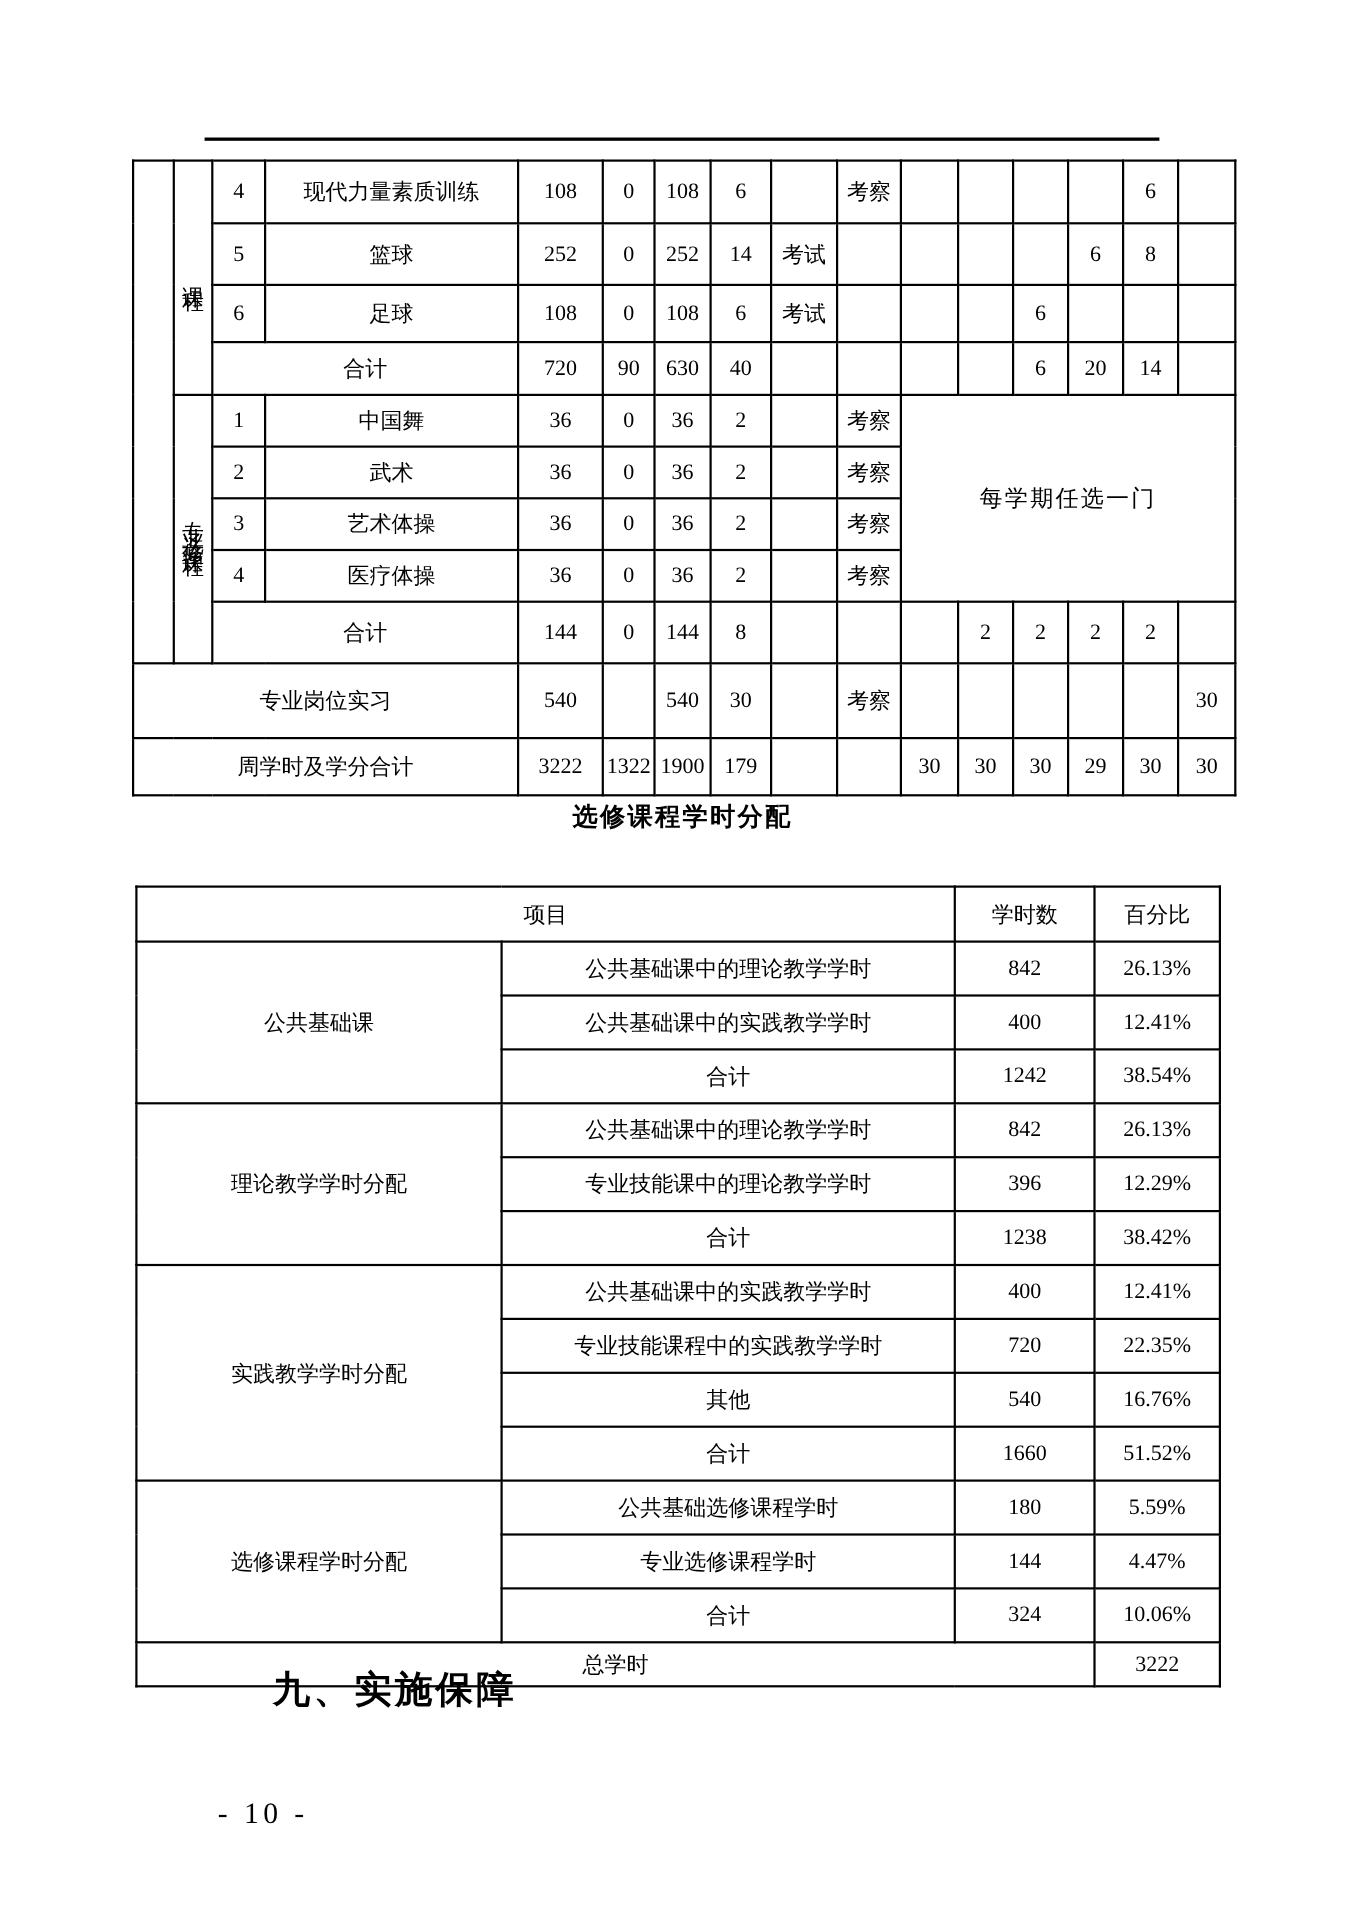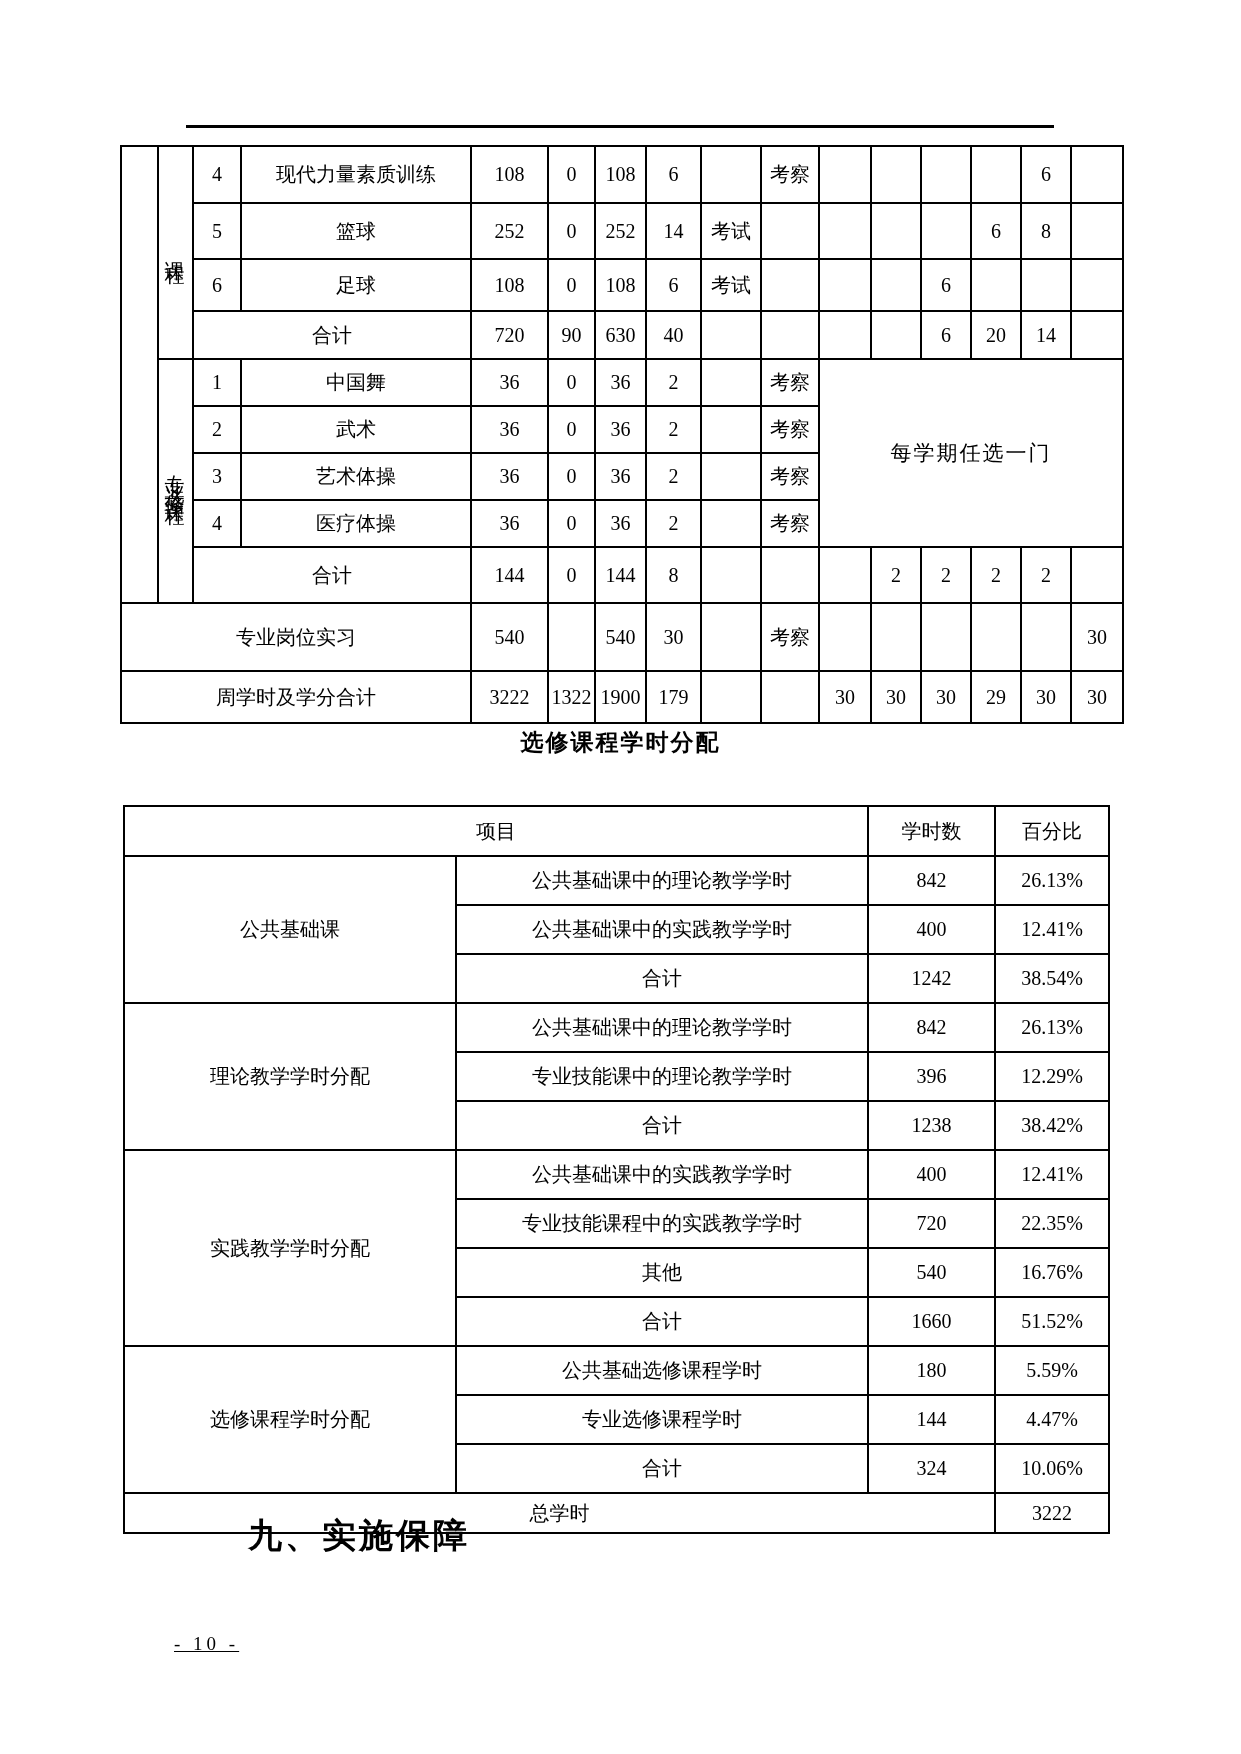--- a/index.html
+++ b/index.html
@@ -40,22 +40,22 @@
     position:absolute;top:727px;left:0;width:100%;text-align:center;
     font-family:"Liberation Sans","DejaVu Sans",sans-serif;
     font-weight:bold;font-size:23px;letter-spacing:2px;
   }
   .section-heading{
     position:absolute;left:248px;top:1513px;
     font-family:"Liberation Sans","DejaVu Sans",sans-serif;
     font-weight:bold;font-size:34px;letter-spacing:3px;
   }
   .footer-page{
-    position:absolute;left:174px;top:1633px;
-    font-size:19px;letter-spacing:4px;text-decoration:underline;
+    position:absolute;left:198px;top:1633px;
+    font-size:27px;letter-spacing:4px;
   }
 </style>
 </head>
 <body>
 
 <div class="page">
 
   <div class="header-rule"></div>
 
   <table class="t1">

